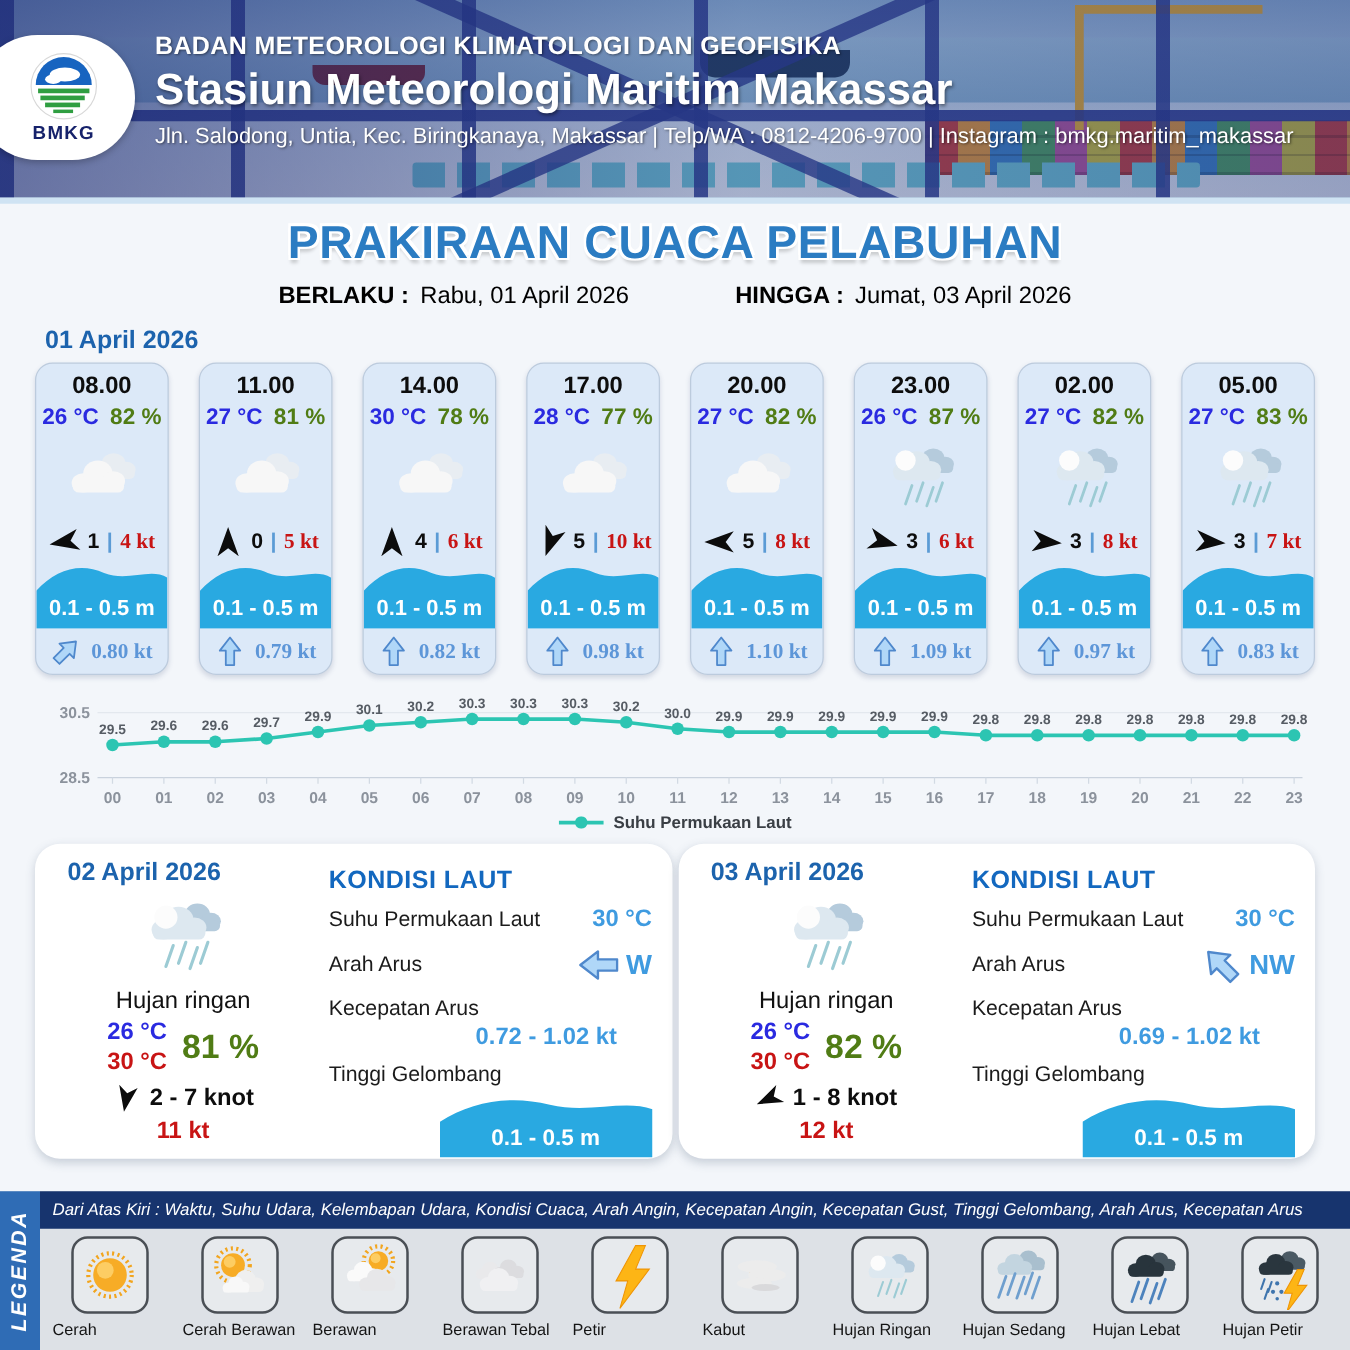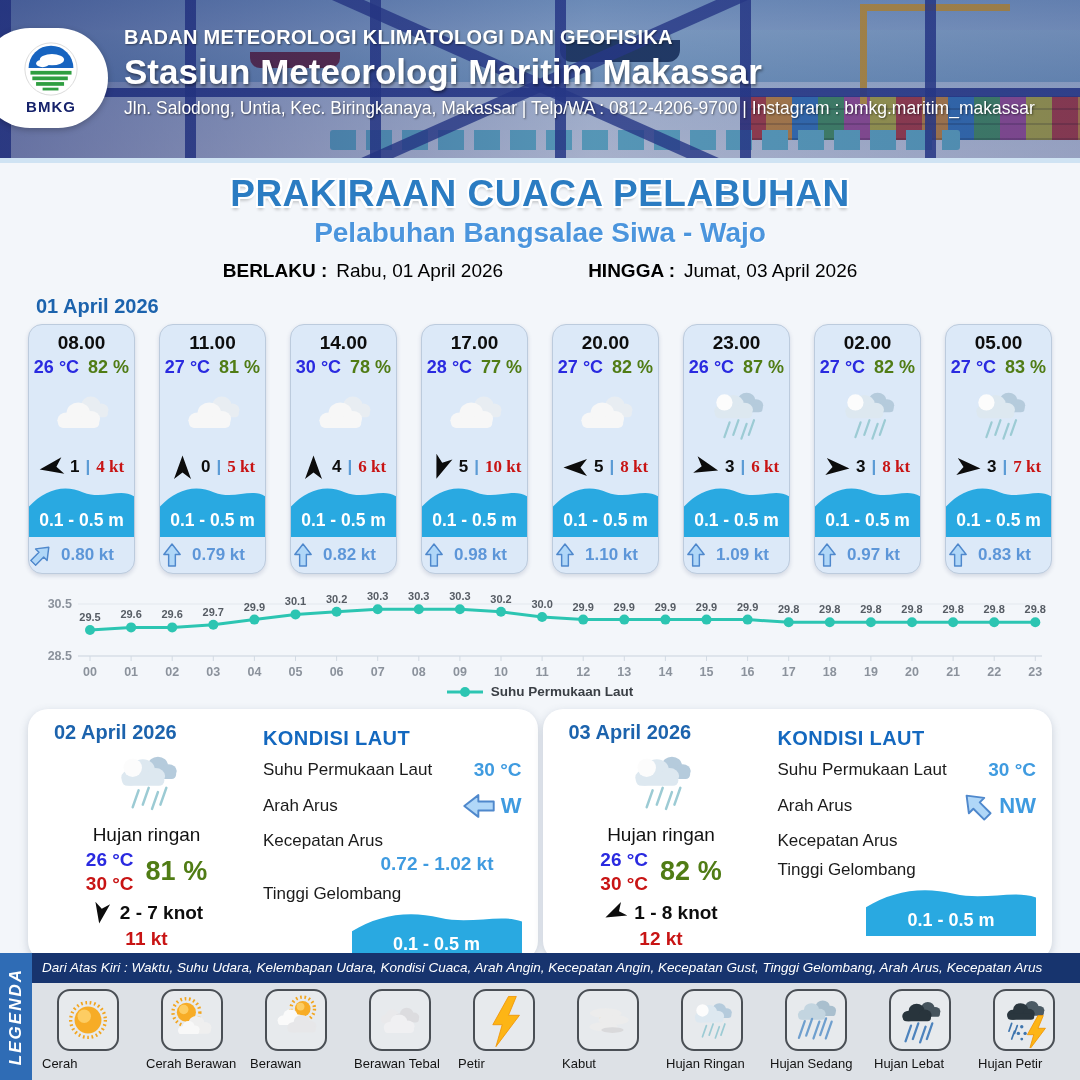--- a/index.html
+++ b/index.html
@@ -60,21 +60,21 @@
   .fc-icon svg { width:74px; height:74px; }
   .fc-wind { display:flex; align-items:center; justify-content:center; gap:6px; height:30px; }
   .dart { width:25px; height:25px; display:inline-block; }
   .fc-wn { font-size:17px; font-weight:bold; color:#0d0d0d; }
   .fc-sep { font-size:17px; font-weight:bold; color:#5b9bd5; }
   .fc-gust { font-size:17px; font-weight:bold; color:#c81414;font-family:Liberation Serif, serif; }
   .fc-wave { position:relative; height:56px; margin-top:auto; }
   .wave-svg { position:absolute; inset:0; width:100%; height:100%; }
   .fc-wave-t { position:absolute; left:0; right:0; bottom:6px; text-align:center;
     color:#fff; font-size:17.5px; font-weight:bold; }
-  .fc-cur { display:flex; align-items:center; justify-content:flex-start; gap:8px; height:37px; }
+  .fc-cur { display:flex; align-items:center; justify-content:center; gap:8px; height:37px;font-family:Liberation Serif, serif; }
   .barrow { width:24px; height:24px; display:inline-block; }
   .fc-cur-t { font-size:17px; font-weight:bold; color:#5d96d8; }
 
   
   .chart-wrap { margin:6px 30px 0; }
   .chart-wrap svg.main { width:1020px; height:100px; display:block; }
   .ylab { font:600 12.5px "Liberation Sans",sans-serif; fill:#8b929c; text-anchor:end; }
   .xlab { font:600 12.5px "Liberation Sans",sans-serif; fill:#8b929c; text-anchor:middle; }
   .vlab { font:700 11px "Liberation Sans",sans-serif; fill:#565c64; text-anchor:middle; }
   .chart-legend { display:flex; align-items:center; justify-content:center; gap:8px; margin-top:4px;
@@ -157,21 +157,20 @@
   <div class="header-text">
     <div class="ht-org">BADAN METEOROLOGI KLIMATOLOGI DAN GEOFISIKA</div>
     <div class="ht-station">Stasiun Meteorologi Maritim Makassar</div>
     <div class="ht-addr">Jln. Salodong, Untia, Kec. Biringkanaya, Makassar | Telp/WA : 0812-4206-9700 | Instagram : bmkg.maritim_makassar</div>
   </div>
 </div>
 <div class="divider"></div>
 
 <div class="titleblock">
   <div class="t-main">PRAKIRAAN CUACA PELABUHAN</div>
-  <div class="t-sub">Pelabuhan Bangsalae Siwa - Wajo</div>
   <div class="t-dates">
     <div><b>BERLAKU :</b><span>Rabu, 01 April 2026</span></div>
     <div><b>HINGGA :</b><span>Jumat, 03 April 2026</span></div>
   </div>
 </div>
 
 <div class="day1-label">01 April 2026</div>
 
 <div class="cards-row">
     <div class="fcard">
@@ -780,20 +779,23 @@
         <span class="kdir">
           <span class="barrow" style="transform: rotate(-135deg);"><svg viewBox="0 0 100 100" width="100%" height="100%">
                 <polygon points="4,36 52,36 52,16 96,50 52,84 52,64 4,64" fill="#b0d7f8" stroke="#4f88cc" stroke-width="6" stroke-linejoin="round"></polygon>
               </svg></span>
           <span class="kval">NW</span>
         </span>
       </div>
       <div class="krow">
         <span>Kecepatan Arus</span>
       </div>
+      <div class="kspeed-row">
+        <span class="kval">0.69 - 1.02 kt</span>
+      </div>
       <div class="krow">
         <span>Tinggi Gelombang</span>
       </div>
       <div class="kwave">
           <svg class="wave-svg" viewBox="0 0 120 58" preserveAspectRatio="none">
             <path d="M0,26 C18,8 40,2 62,11 C84,19 104,6 120,15 L120,58 L0,58 Z" fill="#29a9e1"></path>
           </svg>
         <span class="kwave-t">0.1 - 0.5 m</span>
       </div>
     </div>

